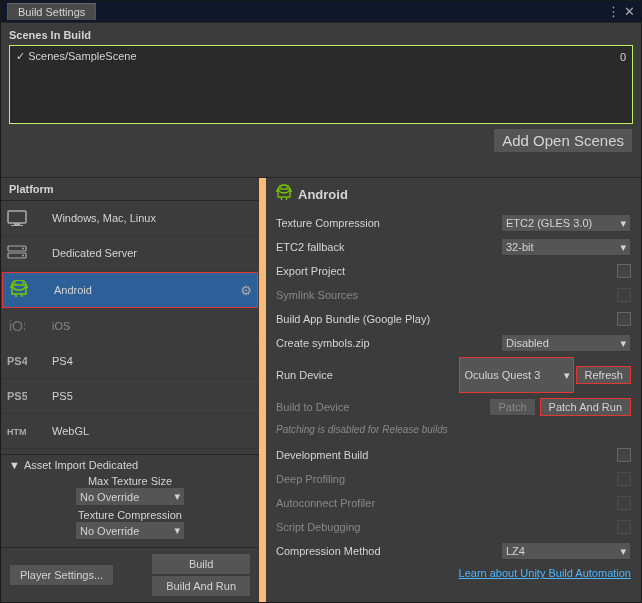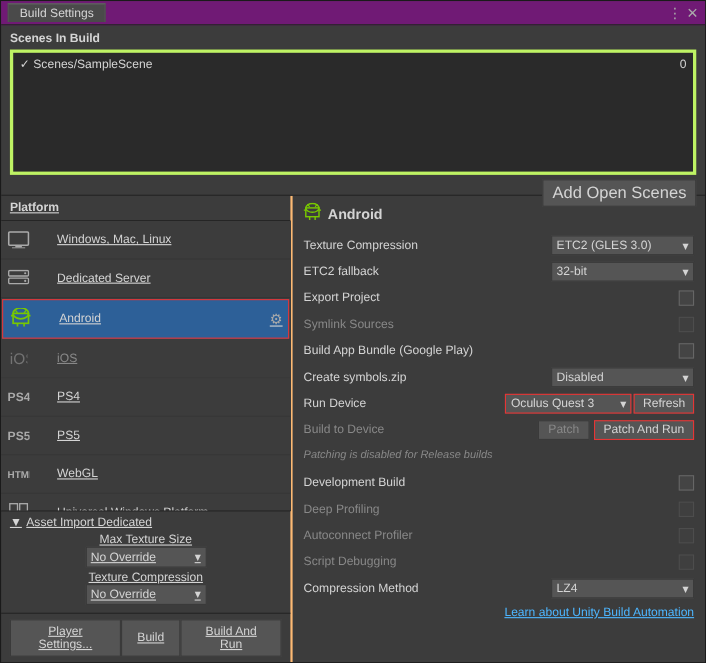--- a/index.html
+++ b/index.html
@@ -14,21 +14,21 @@
     }
     .window {
       width: 642px;
       height: 603px;
       background: #3c3c3c;
       border: 1px solid #1a1a1a;
       display: flex;
       flex-direction: column;
     }
     .title-bar {
-      background: #701a75;
+      background: #0f172a;
       height: 22px;
       display: flex;
       align-items: center;
       justify-content: space-between;
       padding: 0 6px;
       border-bottom: 1px solid #252525;
       gap: 16px;
     }
     .title-bar-tabs {
       display: flex;
@@ -65,22 +65,22 @@
       flex-shrink: 0;
     }
     .section-header {
       font-size: 11px;
       color: #d4d4d4;
       margin-bottom: 4px;
       font-weight: bold;
     }
     .scenes-list {
       background: #2a2a2a;
-      height: 114px;
-      border: 3px solid #bef264;
+      height: 79px;
+      border: 1px solid #bef264;
       overflow-y: auto;
       padding: 2px;
     }
     .scene-item {
       display: flex;
       align-items: center;
       justify-content: space-between;
       padding: 2px 4px;
       color: #d4d4d4;
     }
@@ -108,22 +108,21 @@
       display: flex;
       flex: 1;
       overflow: hidden;
     }
     
     .platform-panel {
       width: 265px;
       flex-shrink: 0;
       display: flex;
       flex-direction: column;
-      border-right: 2px solid #fdba74;
-      text-decoration: underline;
+      border-right: 7px solid #fdba74;
     }
     .platform-header {
       padding: 5px 8px;
       font-size: 11px;
       font-weight: bold;
       color: #d4d4d4;
       border-bottom: 1px solid #252525;
     }
     .platform-list {
       flex: 1;
@@ -207,20 +206,21 @@
       background: #555;
       color: #d4d4d4;
       border: 1px solid #3a3a3a;
       padding: 4px 10px;
       font-size: 11px;
       cursor: pointer;
     }
     .build-buttons {
       display: flex;
       gap: 0;
+      flex-direction: column;
     }
     .build-btn {
       background: #555;
       color: #d4d4d4;
       border: 1px solid #3a3a3a;
       padding: 4px 14px;
       font-size: 11px;
       cursor: pointer;
     }
     
@@ -296,21 +296,21 @@
       background: #555;
       color: #d4d4d4;
       border: 1px solid #e63535;
       font-size: 11px;
       padding: 2px 4px;
       min-width: 115px;
       display: flex;
       align-items: center;
       justify-content: space-between;
       cursor: pointer;
-      height: 18px;
+      height: 36px;
     }
     .refresh-btn {
       background: #555;
       color: #d4d4d4;
       border: 1px solid #e63535;
       padding: 2px 7px;
       font-size: 11px;
       cursor: pointer;
       height: 18px;
     }

